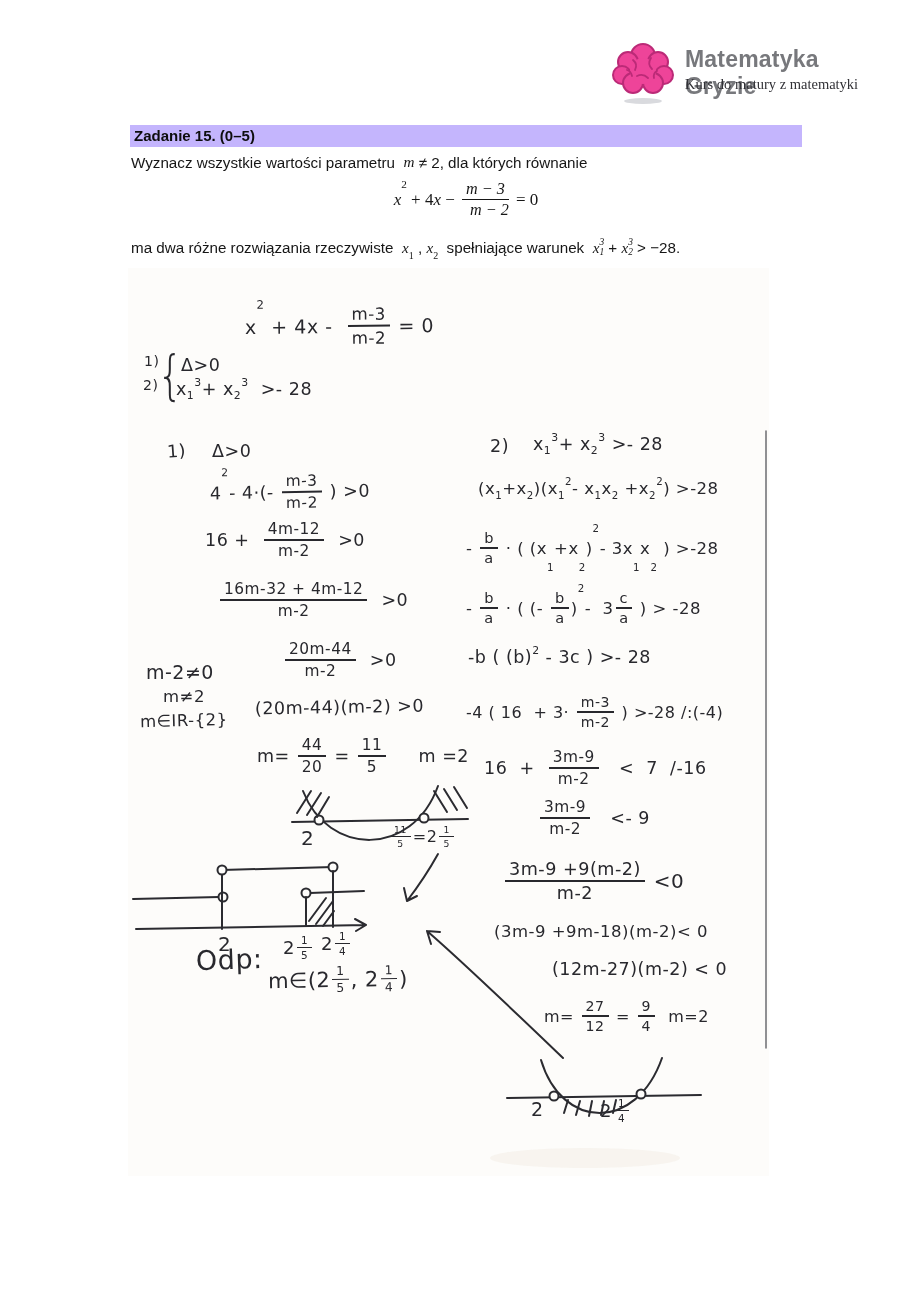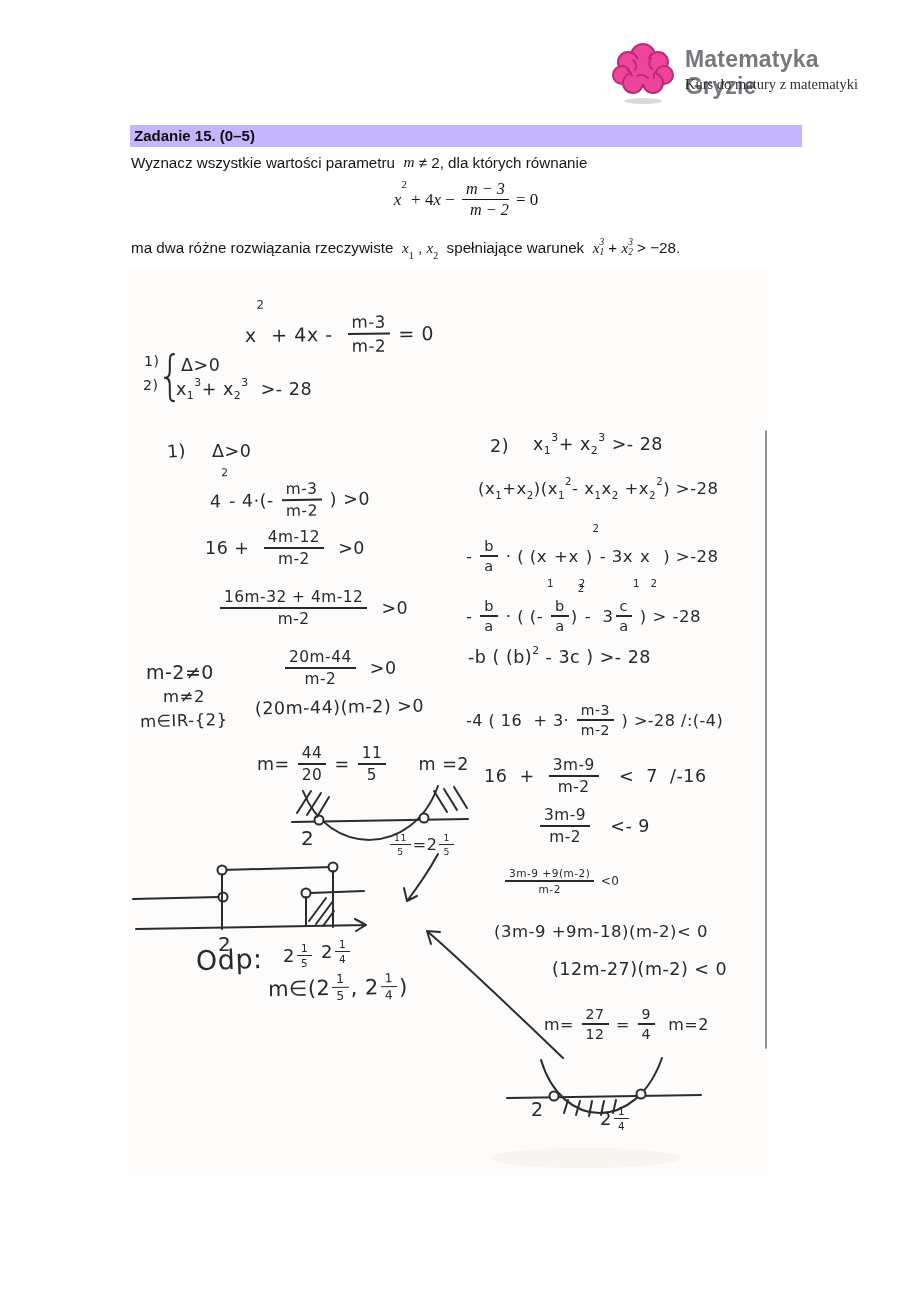--- a/index.html
+++ b/index.html
@@ -30,21 +30,21 @@
   .pline .ss{display:inline-flex;flex-direction:column;font-size:.62em;line-height:1.05;font-family:"Liberation Serif",serif;font-style:italic;text-align:left;}
   .pline .frac{display:inline-flex;flex-direction:column;text-align:center;font-size:.95em;margin:0 3px;align-items:flex-end;}
   .pline .frac .num{display:block;border-bottom:1.4px solid #161616;padding:0 4px 1px;}
   .pline .frac .den{display:block;padding-top:1px;}
 
   
   .hw{position:absolute;display:flex;align-items:center;white-space:pre;
       font-family:"DejaVu Sans",sans-serif;font-size:17.5px;color:#28282d;letter-spacing:.5px;}
   .hw .sup{align-self:flex-start;font-size:.62em;margin-top:-3px;}
   .hw .sub{align-self:flex-end;font-size:.62em;margin-bottom:-3px;}
-  .hw .frac{display:inline-flex;flex-direction:column;text-align:center;font-size:.88em;margin:12px 2px;}
+  .hw .frac{display:inline-flex;flex-direction:column;text-align:center;font-size:.88em;margin:4px 2px;}
   .hw .frac .num{display:block;border-bottom:2px solid #28282d;padding:0 4px 1px;}
   .hw .frac .den{display:block;padding-top:1px;}
   .lbl .frac{font-size:.58em;}
   .lbl .frac .num{border-bottom-width:1.6px;}
 
   #hw-main-eq{left:245px;top:300px;font-size:19px;transform:rotate(-.6deg);}
   #hw-sys-brace{left:153px;top:344px;font-size:54px;font-weight:300;transform:scaleX(.75);color:#28282d;}
   #hw-sys-l1{left:144px;top:353px;font-size:14px;}
   #hw-sys-l2{left:143px;top:377px;font-size:14px;}
   #hw-sys-r1{left:181px;top:355px;}
@@ -66,21 +66,21 @@
 
   #hw-r1l{left:490px;top:436px;}
   #hw-r1{left:533px;top:434px;}
   #hw-r2{left:478px;top:479px;font-size:16.5px;}
   #hw-r3{left:466px;top:526px;font-size:16.5px;}
   #hw-r4{left:466px;top:586px;font-size:16.5px;}
   #hw-r5{left:468px;top:647px;}
   #hw-r6{left:466px;top:690px;font-size:16px;}
   #hw-r7{left:484px;top:744px;}
   #hw-r8{left:538px;top:794px;}
-  #hw-r9{left:503px;top:855px;font-size:12px;}
+  #hw-r9{left:503px;top:855px;font-size:20px;}
   #hw-r10{left:494px;top:922px;font-size:16.5px;}
   #hw-r11{left:552px;top:959px;}
   #hw-r12{left:544px;top:994px;font-size:16px;}
 
   #sk1-2{left:301px;top:826px;font-size:20px;}
   #sk1-f{left:388px;top:820px;font-size:16px;}
   #sk2-2{left:218px;top:932px;font-size:20px;}
   #sk2-a{left:283px;top:930px;font-size:18px;}
   #sk2-b{left:321px;top:926px;font-size:18px;}
   #sk3-2{left:531px;top:1098px;font-size:19px;}

